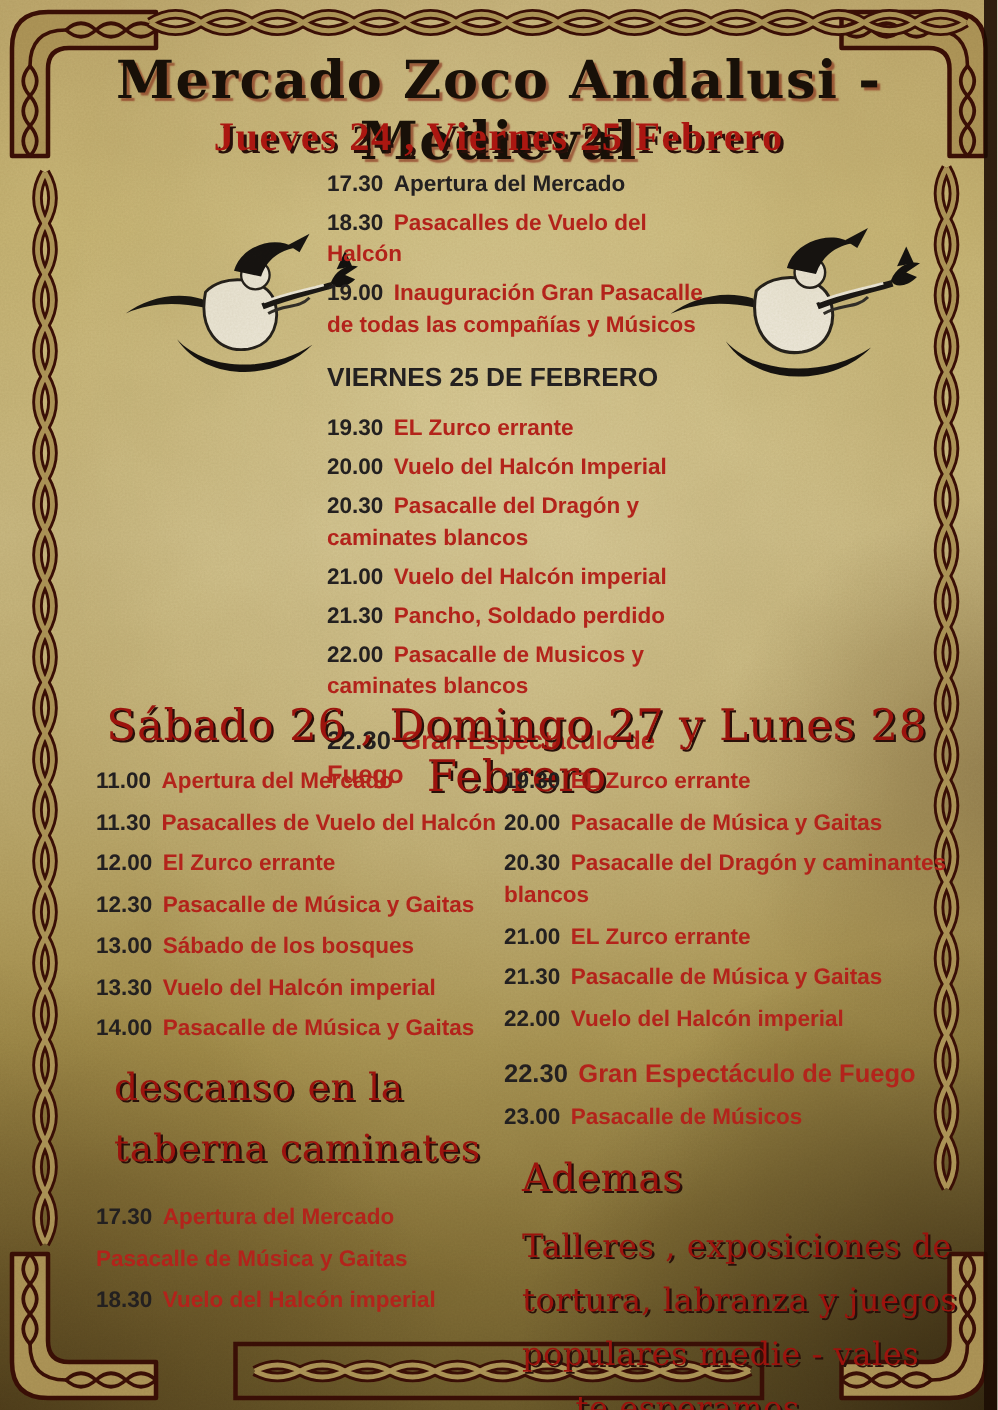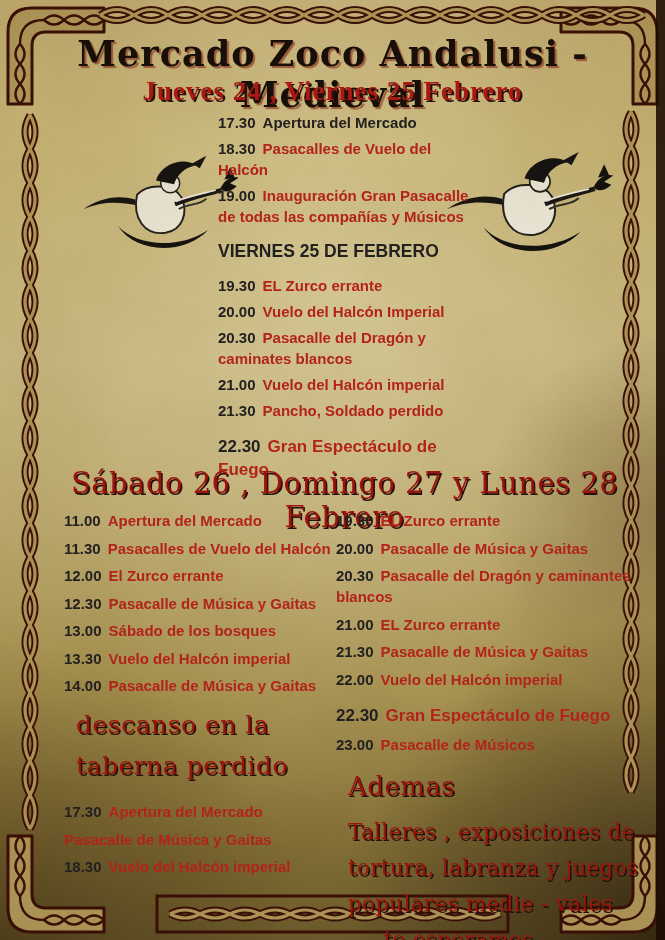--- a/index.html
+++ b/index.html
@@ -144,36 +144,37 @@
     <div class="day1">
         <div class="entry"><span class="time">17.30</span><span class="desc black">Apertura del Mercado</span></div>
         <div class="entry"><span class="time">18.30</span><span class="desc red">Pasacalles de Vuelo del Halcón</span></div>
         <div class="entry"><span class="time">19.00</span><span class="desc red">Inauguración Gran Pasacalle de todas las compañías y Músicos</span></div>
         <div class="entry header"><span class="desc black">VIERNES 25 DE FEBRERO</span></div>
         <div class="entry"><span class="time">19.30</span><span class="desc red">EL Zurco errante</span></div>
         <div class="entry"><span class="time">20.00</span><span class="desc red">Vuelo del Halcón Imperial</span></div>
         <div class="entry"><span class="time">20.30</span><span class="desc red">Pasacalle del Dragón y caminates blancos</span></div>
         <div class="entry"><span class="time">21.00</span><span class="desc red">Vuelo del Halcón imperial</span></div>
         <div class="entry"><span class="time">21.30</span><span class="desc red">Pancho, Soldado perdido</span></div>
+        <div class="entry"><span class="time">22.00</span><span class="desc red">Pasacalle de Musicos y caminates blancos</span></div>
         <div class="entry big"><span class="time">22.30</span><span class="desc red">Gran Espectáculo de Fuego</span></div>
       </div>
 
     <div class="weekend-header script-head">Sábado 26  ,  Domingo 27 y Lunes 28 Febrero</div>
 
     <div class="col-left">
       <div>
           <div class="entry"><span class="time">11.00</span><span class="desc red">Apertura del Mercado</span></div>
           <div class="entry"><span class="time">11.30</span><span class="desc red">Pasacalles de Vuelo del Halcón</span></div>
           <div class="entry"><span class="time">12.00</span><span class="desc red">El Zurco errante</span></div>
           <div class="entry"><span class="time">12.30</span><span class="desc red">Pasacalle de Música y Gaitas</span></div>
           <div class="entry"><span class="time">13.00</span><span class="desc red">Sábado de los bosques</span></div>
           <div class="entry"><span class="time">13.30</span><span class="desc red">Vuelo del Halcón imperial</span></div>
           <div class="entry"><span class="time">14.00</span><span class="desc red">Pasacalle de Música y Gaitas</span></div>
         </div>
-      <div class="script-head taberna">descanso en la taberna perdido</div>
+      <div class="script-head taberna">descanso en la taberna caminates</div>
       <div class="evening-list">
           <div class="entry"><span class="time">17.30</span><span class="desc red">Apertura del Mercado</span></div>
           <div class="entry"><span class="desc red">Pasacalle de Música y Gaitas</span></div>
           <div class="entry"><span class="time">18.30</span><span class="desc red">Vuelo del Halcón imperial</span></div>
         </div>
     </div>
 
     <div class="col-right">
       <div>
           <div class="entry"><span class="time">19.30</span><span class="desc red">EL Zurco errante</span></div>

